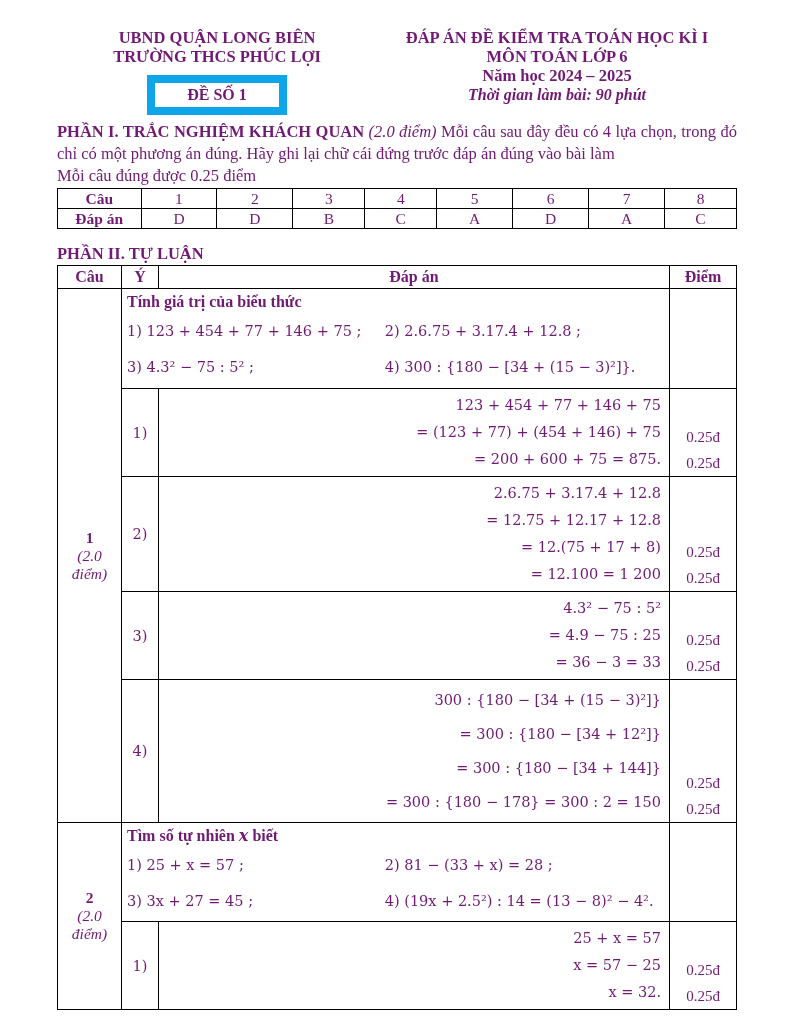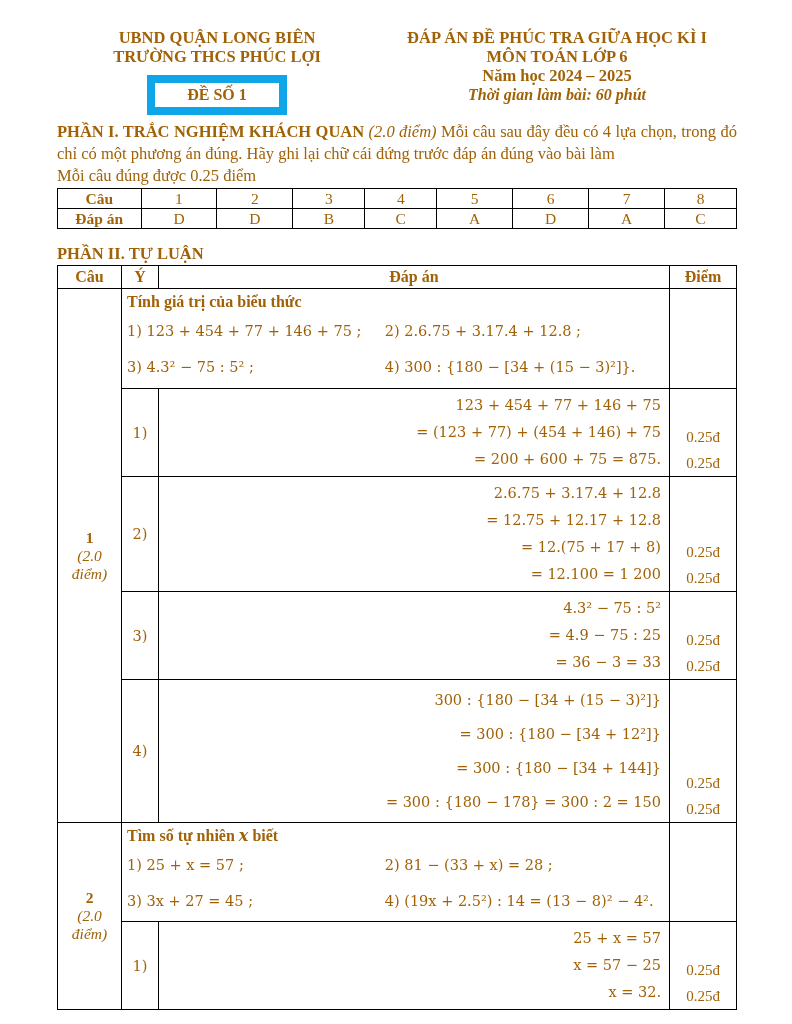--- a/index.html
+++ b/index.html
@@ -1,17 +1,17 @@
 <!DOCTYPE html>
 <html><head>
 <meta charset="utf-8">
 <style>
   html,body{margin:0;padding:0;background:#888;}
   .page{
-    width:792px;height:1024px;background:#ffffff;color:#a16207;
+    width:792px;height:1024px;background:#ffffff;color:#701a75;
     font-family:"Liberation Serif",serif;
     position:relative;box-sizing:border-box;
     padding:28px 55px 0 57px;overflow:hidden;
   }
   
   .header{display:flex;}
   .header-left{width:320px;text-align:center;}
   .header-right{flex:1;text-align:center;}
   .h-bold{font-weight:bold;font-size:16.5px;line-height:19px;}
   .h-italic-bold{font-weight:bold;font-style:italic;font-size:16px;line-height:19px;}
@@ -59,24 +59,24 @@
 
   <div class="header">
     <div class="header-left">
       <div class="h-bold">UBND QUẬN LONG BIÊN</div>
       <div class="h-bold">TRƯỜNG THCS PHÚC LỢI</div>
       <div class="exam-box">
         <span>ĐỀ SỐ 1</span>
       </div>
     </div>
     <div class="header-right">
-      <div class="h-bold">ĐÁP ÁN ĐỀ PHÚC TRA GIỮA HỌC KÌ I</div>
+      <div class="h-bold">ĐÁP ÁN ĐỀ KIỂM TRA TOÁN HỌC KÌ I</div>
       <div class="h-bold">MÔN TOÁN LỚP 6</div>
       <div class="h-bold">Năm học 2024 – 2025</div>
-      <div class="h-italic-bold">Thời gian làm bài: 60 phút</div>
+      <div class="h-italic-bold">Thời gian làm bài: 90 phút</div>
     </div>
   </div>
 
   <p class="p1-heading"><b>PHẦN I. TRẮC NGHIỆM KHÁCH QUAN </b><i>(2.0 điểm)</i><span> Mỗi câu sau đây đều có 4 lựa chọn, trong đó chỉ có một phương án đúng. Hãy ghi lại chữ cái đứng trước đáp án đúng vào bài làm</span></p>
   <div class="p1-note">Mỗi câu đúng được 0.25 điểm</div>
 
   <table class="t1">
     <tbody>
         <tr>
       <td class="lbl">Câu</td>

